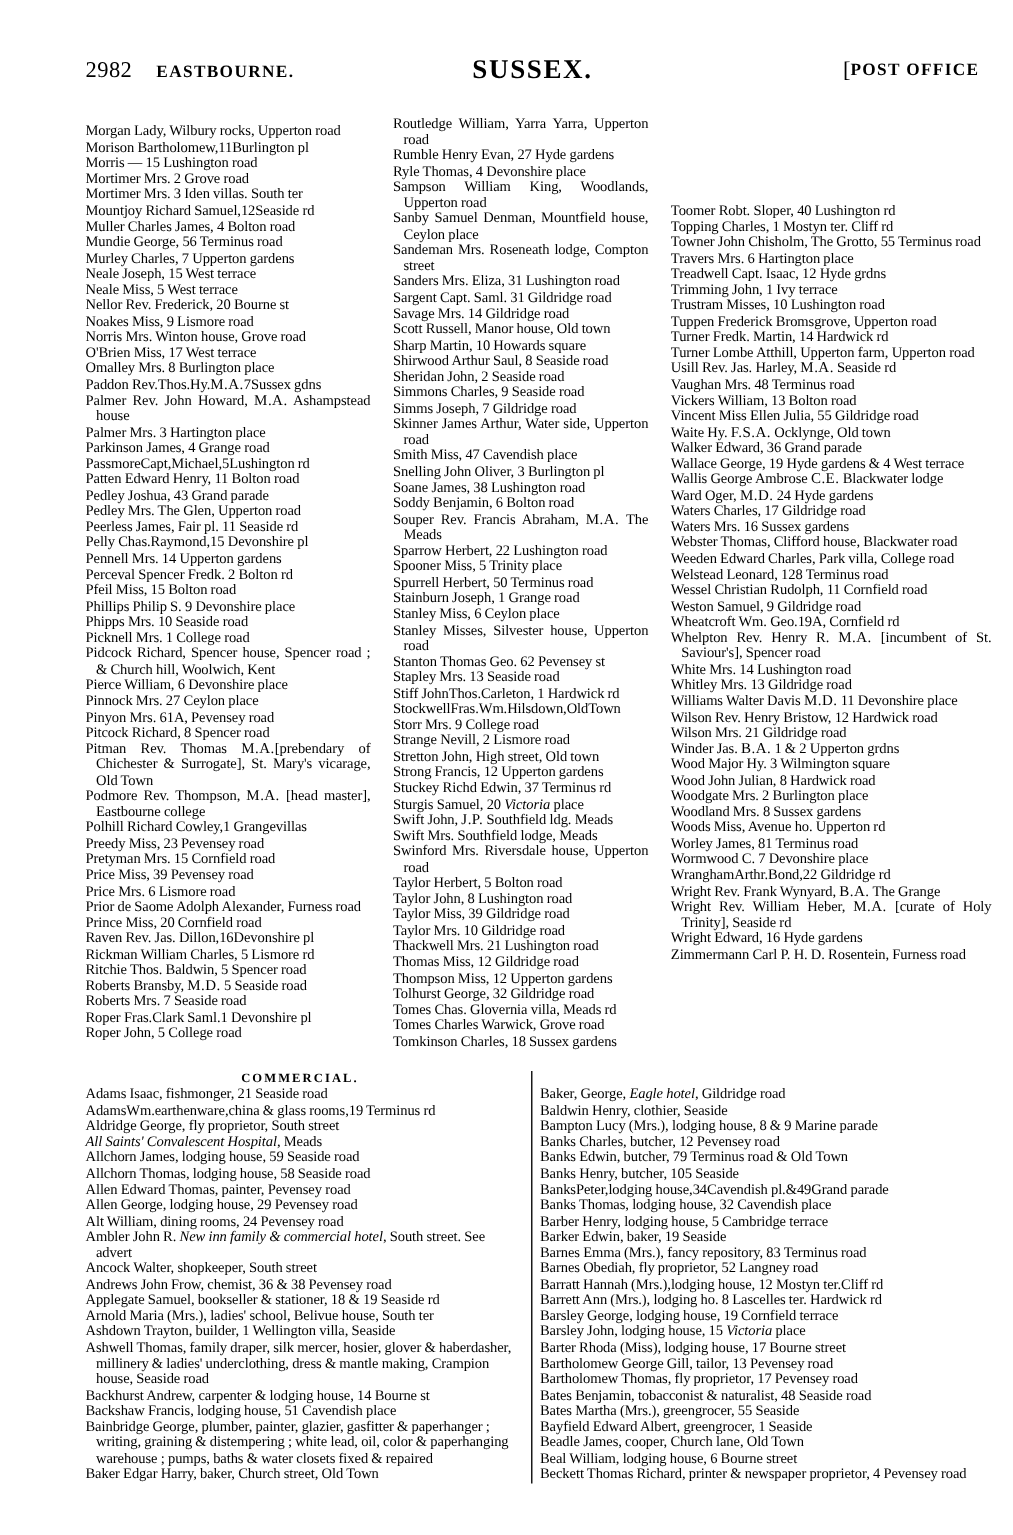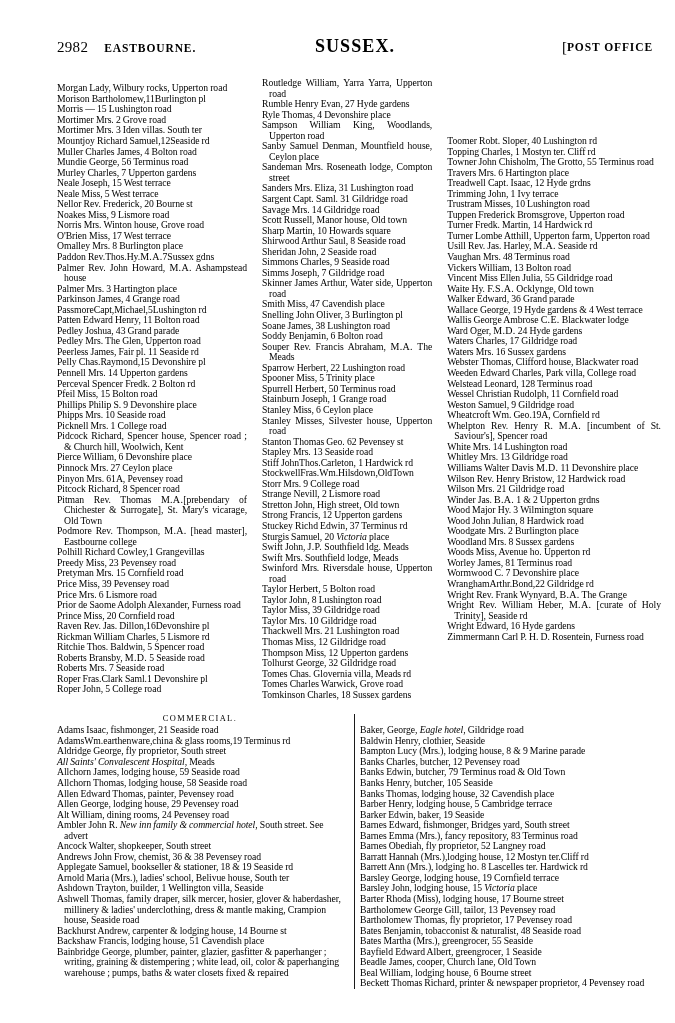--- a/index.html
+++ b/index.html
@@ -116,21 +116,21 @@
   
   .commercial-wrap {
     margin: 14px 14px 0 57px;
     display: flex;
   }
   .commercial .col-a { width: 292px; padding-right: 6px; }
   .commercial .col-b { width: 300px; }
   .section-head {
     text-align: center;
     font-size: 8.4px;
-    font-weight: normal;
+    font-weight: bold;
     letter-spacing: 1.4px;
     text-transform: uppercase;
     margin: 0 0 1px 0;
     padding-bottom: 1px;
   }
   .spacer-head { height: 11px; }
 </style>
 </head>
 <body>
 
@@ -321,36 +321,37 @@
           <div class="entry">Ambler John R. <span class="it">New inn family &amp; commercial hotel</span>, South street.   See advert</div>
           <div class="entry">Ancock Walter, shopkeeper, South street</div>
           <div class="entry">Andrews John Frow, chemist, 36 &amp; 38 Pevensey road</div>
           <div class="entry">Applegate Samuel, bookseller &amp; stationer, 18 &amp; 19 Seaside rd</div>
           <div class="entry">Arnold Maria (Mrs.), ladies' school, Belivue house, South ter</div>
           <div class="entry">Ashdown Trayton, builder, 1 Wellington villa, Seaside</div>
           <div class="entry">Ashwell Thomas, family draper, silk mercer, hosier, glover &amp; haberdasher, millinery &amp; ladies' underclothing, dress &amp; mantle making, Crampion house, Seaside road</div>
           <div class="entry">Backhurst Andrew, carpenter &amp; lodging house, 14 Bourne st</div>
           <div class="entry">Backshaw Francis, lodging house, 51 Cavendish place</div>
           <div class="entry">Bainbridge George, plumber, painter, glazier, gasfitter &amp; paperhanger ; writing, graining &amp; distempering ; white lead, oil, color &amp; paperhanging warehouse ; pumps, baths &amp; water closets fixed &amp; repaired</div>
+          <div class="entry">Baker Edgar Harry, baker, Church street, Old Town</div>
         </div>
     </div>
     <div class="rule"></div>
     <div class="col col-b">
       <div class="spacer-head"></div>
       <div id="cc2">
           <div class="entry">Baker, George, <span class="it">Eagle hotel</span>, Gildridge road</div>
           <div class="entry">Baldwin Henry, clothier, Seaside</div>
           <div class="entry">Bampton Lucy (Mrs.), lodging house, 8 &amp; 9 Marine parade</div>
           <div class="entry">Banks Charles, butcher, 12 Pevensey road</div>
           <div class="entry">Banks Edwin, butcher, 79 Terminus road &amp; Old Town</div>
           <div class="entry">Banks Henry, butcher, 105 Seaside</div>
+          <div class="entry">BanksPeter,lodging house,34Cavendish pl.&amp;49Grand parade</div>
           <div class="entry">Banks Thomas, lodging house, 32 Cavendish place</div>
           <div class="entry">Barber Henry, lodging house, 5 Cambridge terrace</div>
           <div class="entry">Barker Edwin, baker, 19 Seaside</div>
-          <div class="entry">Barnes Edward, fishmonger, Bridges yard, South street</div>
           <div class="entry">Barnes Emma (Mrs.), fancy repository, 83 Terminus road</div>
           <div class="entry">Barnes Obediah, fly proprietor, 52 Langney road</div>
           <div class="entry">Barratt Hannah (Mrs.),lodging house, 12 Mostyn ter.Cliff rd</div>
           <div class="entry">Barrett Ann (Mrs.), lodging ho. 8 Lascelles ter. Hardwick rd</div>
           <div class="entry">Barsley George, lodging house, 19 Cornfield terrace</div>
           <div class="entry">Barsley John, lodging house, 15 <span class="it">Victoria</span> place</div>
           <div class="entry">Barter Rhoda (Miss), lodging house, 17 Bourne street</div>
           <div class="entry">Bartholomew George Gill, tailor, 13 Pevensey road</div>
           <div class="entry">Bartholomew Thomas, fly proprietor, 17 Pevensey road</div>
           <div class="entry">Bates Benjamin, tobacconist &amp; naturalist, 48 Seaside road</div>

